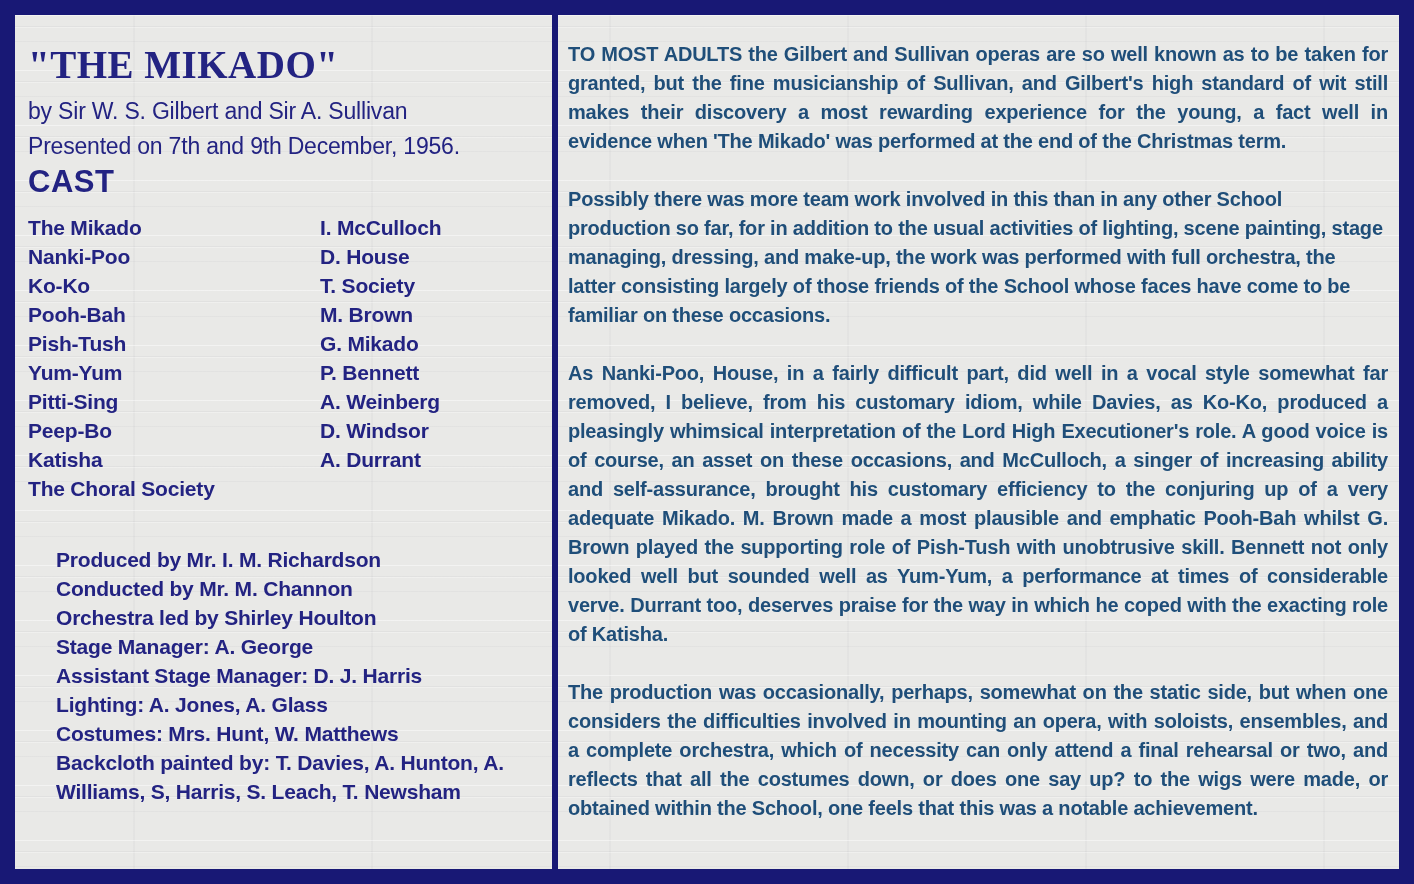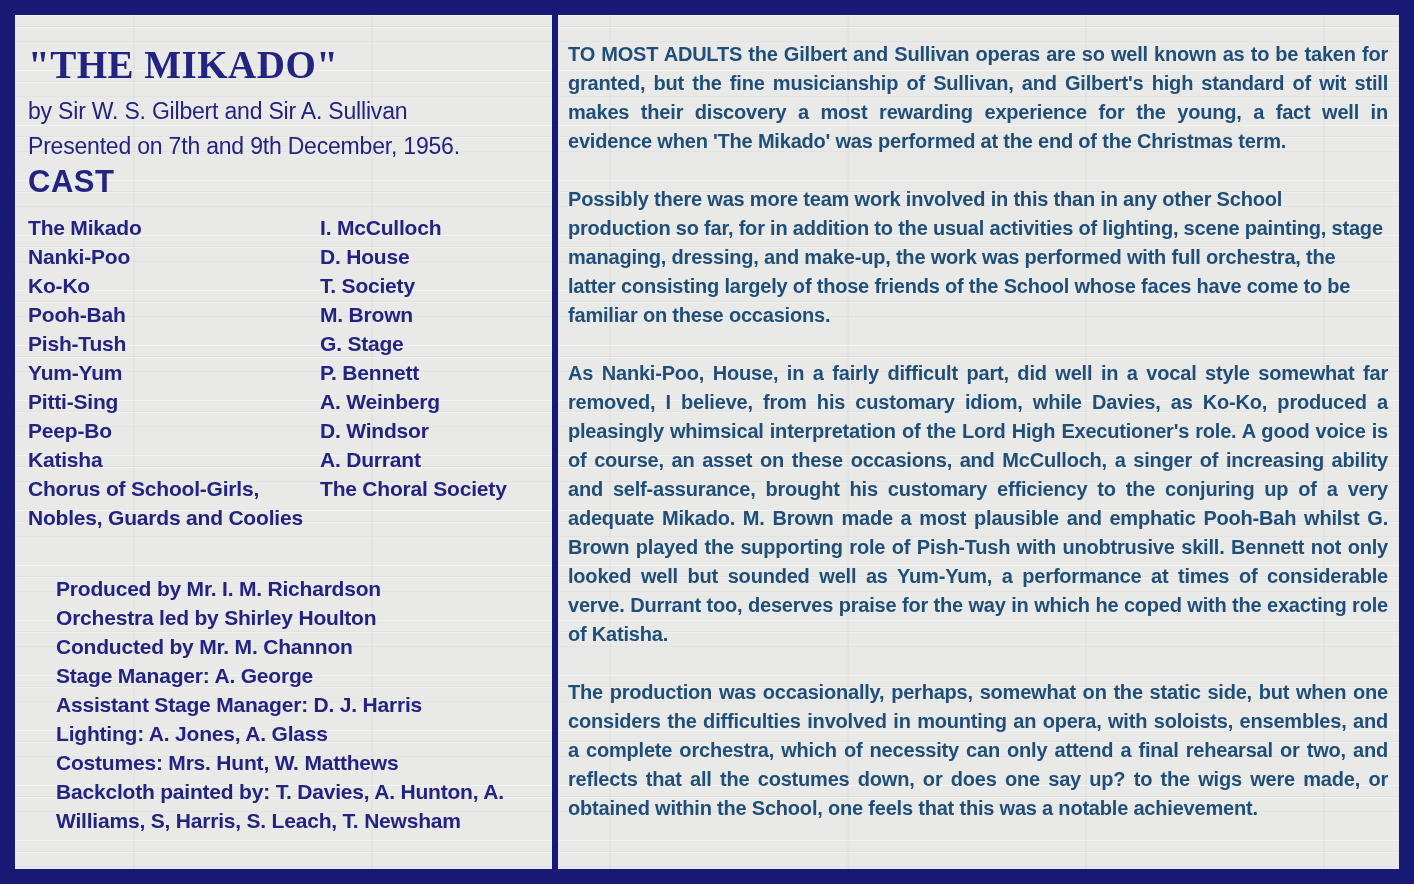--- a/index.html
+++ b/index.html
@@ -113,48 +113,47 @@
       <div class="cast-row">
         <div class="cast-role">Ko-Ko</div>
         <div class="cast-performer">T. Society</div>
       </div>
       <div class="cast-row">
         <div class="cast-role">Pooh-Bah</div>
         <div class="cast-performer">M. Brown</div>
       </div>
       <div class="cast-row">
         <div class="cast-role">Pish-Tush</div>
-        <div class="cast-performer">G. Stage</div>
+        <div class="cast-performer">G. Mikado</div>
       </div>
       <div class="cast-row">
         <div class="cast-role">Yum-Yum</div>
         <div class="cast-performer">P. Bennett</div>
       </div>
       <div class="cast-row">
         <div class="cast-role">Pitti-Sing</div>
         <div class="cast-performer">A. Weinberg</div>
       </div>
       <div class="cast-row">
         <div class="cast-role">Peep-Bo</div>
         <div class="cast-performer">D. Windsor</div>
       </div>
       <div class="cast-row">
         <div class="cast-role">Katisha</div>
         <div class="cast-performer">A. Durrant</div>
       </div>
       <div class="cast-row">
-        <div class="cast-role">Chorus of School-Girls, Nobles, Guards and Coolies</div>
         <div class="cast-performer">The Choral Society</div>
       </div>
     </div>
 
     <div class="credits">
       <div class="credit-line">Produced by Mr. I. M. Richardson</div>
+      <div class="credit-line">Conducted by Mr. M. Channon</div>
       <div class="credit-line">Orchestra led by Shirley Houlton</div>
-      <div class="credit-line">Conducted by Mr. M. Channon</div>
       <div class="credit-line">Stage Manager: A. George</div>
       <div class="credit-line">Assistant Stage Manager: D. J. Harris</div>
       <div class="credit-line">Lighting: A. Jones, A. Glass</div>
       <div class="credit-line">Costumes: Mrs. Hunt, W. Matthews</div>
       <div class="credit-line">Backcloth painted by: T. Davies, A. Hunton, A. Williams, S, Harris, S. Leach, T. Newsham</div>
     </div>
   </div>
 
   <div class="divider"></div>
 

